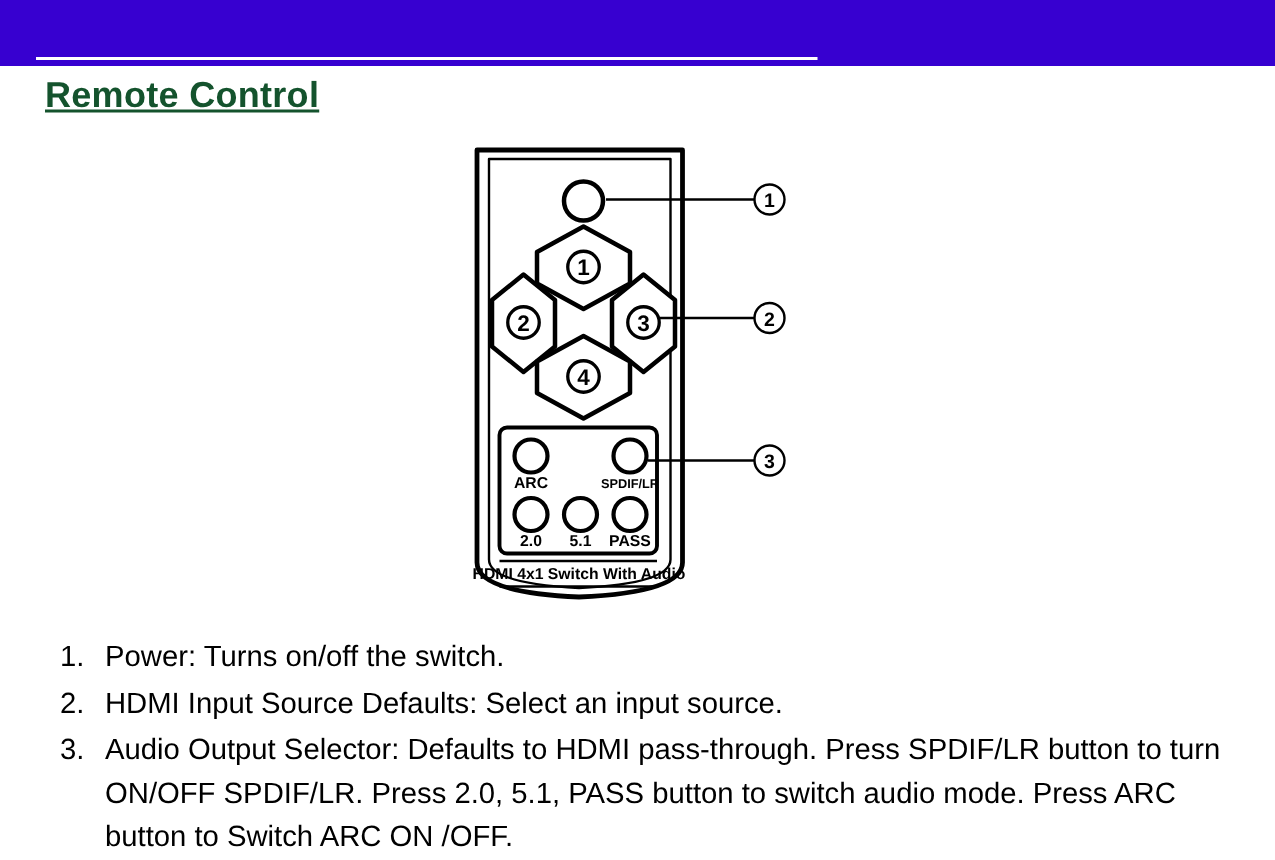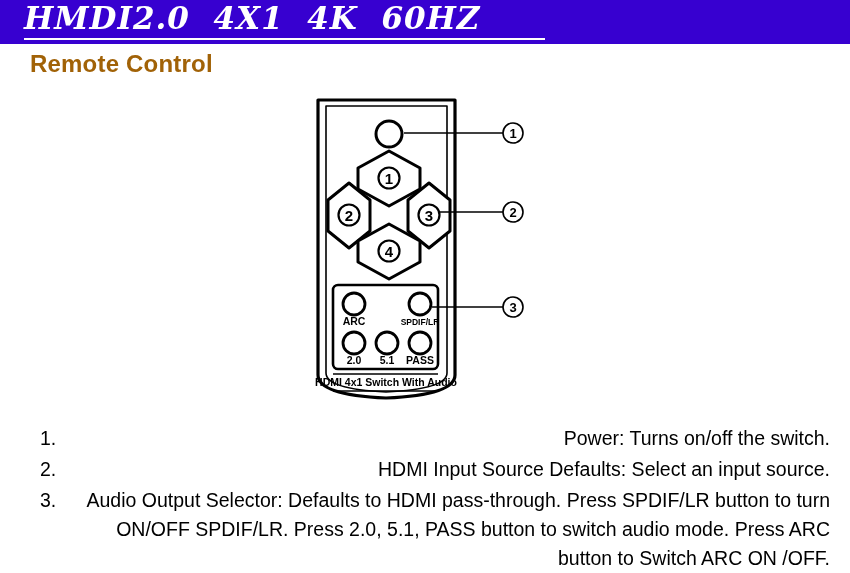--- a/index.html
+++ b/index.html
@@ -47,21 +47,22 @@
   }
 
   
   #section-heading {
     position: absolute;
     left: 30px;
     top: 50px;
     font-size: 24px;
     font-weight: 700;
     letter-spacing: 0.2px;
-    color: #a16207;
+    color: #14532d;
+    text-decoration: underline;
   }
 
   
   #diagram {
     position: absolute;
     left: 300px;
     top: 95px;
     width: 260px;
     height: 310px;
   }
@@ -87,28 +88,26 @@
     line-height: 29px;
     margin-bottom: 2px;
   }
   .instr-num {
     width: 30px;
     flex: none;
     text-align: left;
   }
   .instr-text {
     flex: 1;
-    text-align: right;
   }
 </style>
 </head>
 <body>
 
 <div id="banner">
-  <div id="banner-title">HMDI2.0  4X1  4K  60HZ</div>
   <div id="banner-underline"></div>
 </div>
 
 <div id="section-heading">Remote Control</div>
 
 <div id="diagram">
   <svg width="260" height="310" viewBox="0 0 260 310" xmlns="http://www.w3.org/2000/svg">
 
     <path d="M 18 5 L 155 5 L 155 280 Q 155 300 86 303 Q 18 300 18 280 Z" fill="#ffffff" stroke="#000000" stroke-width="3.2" stroke-linejoin="round"></path>
 

